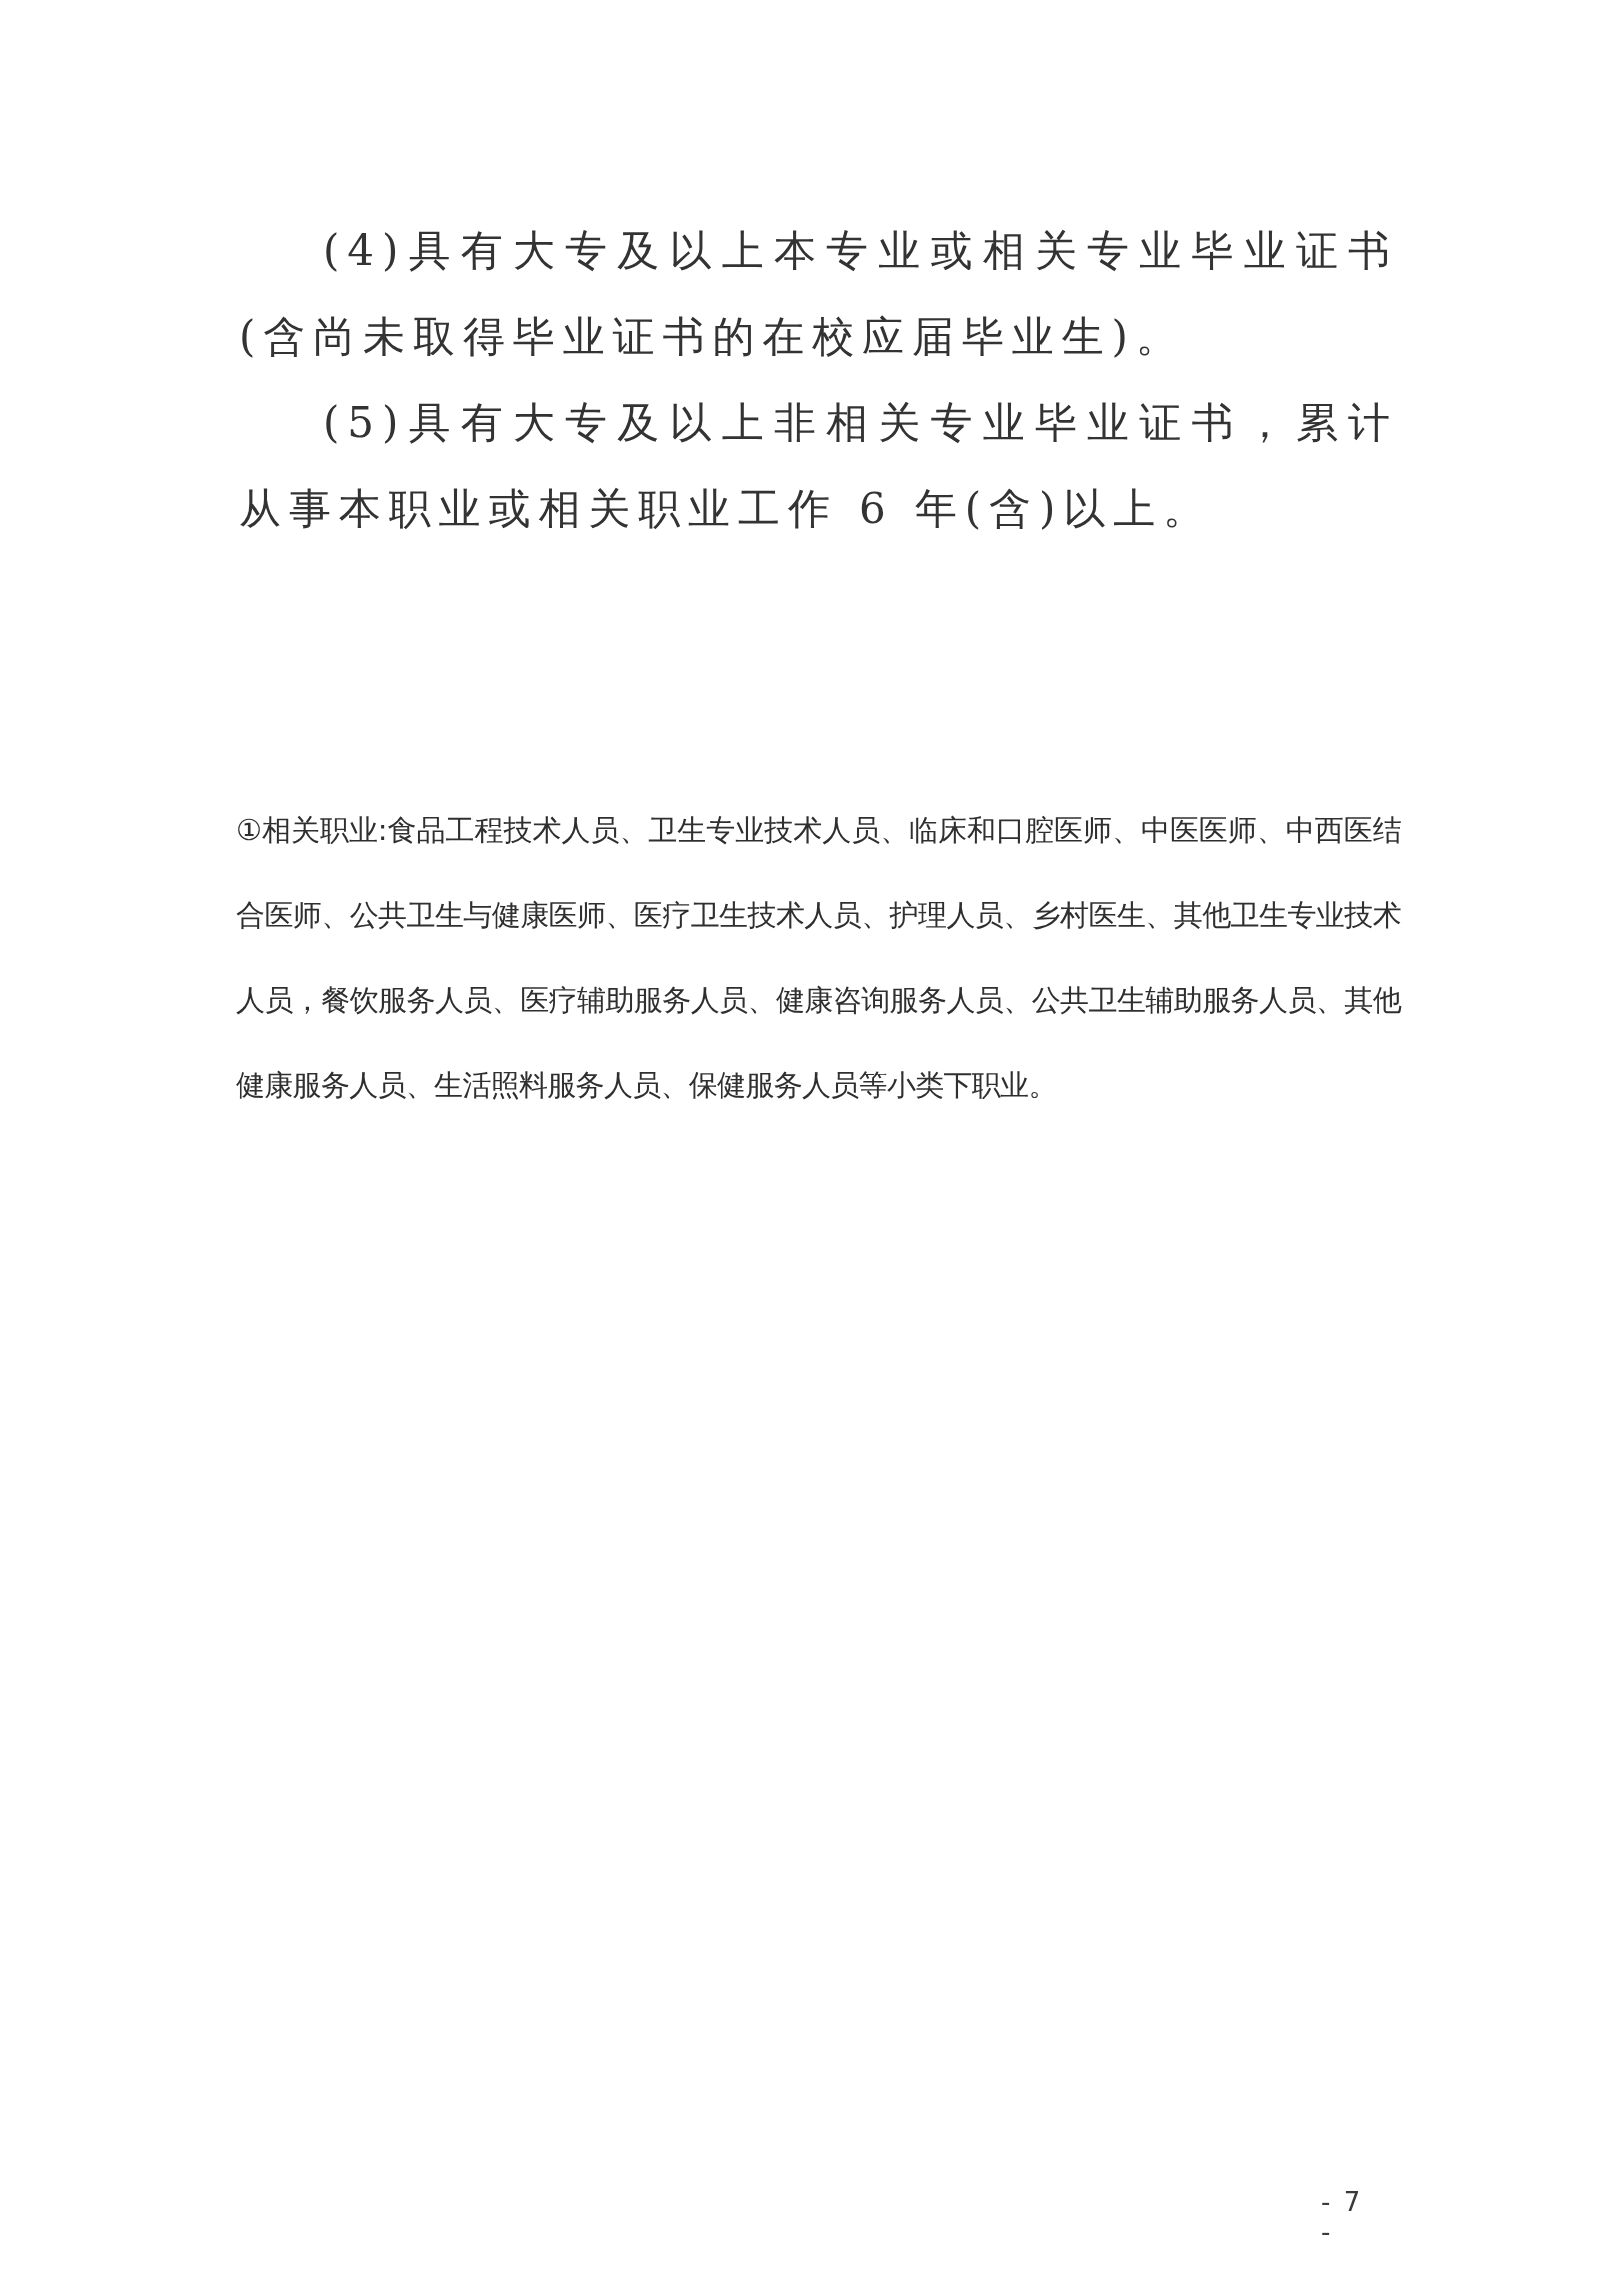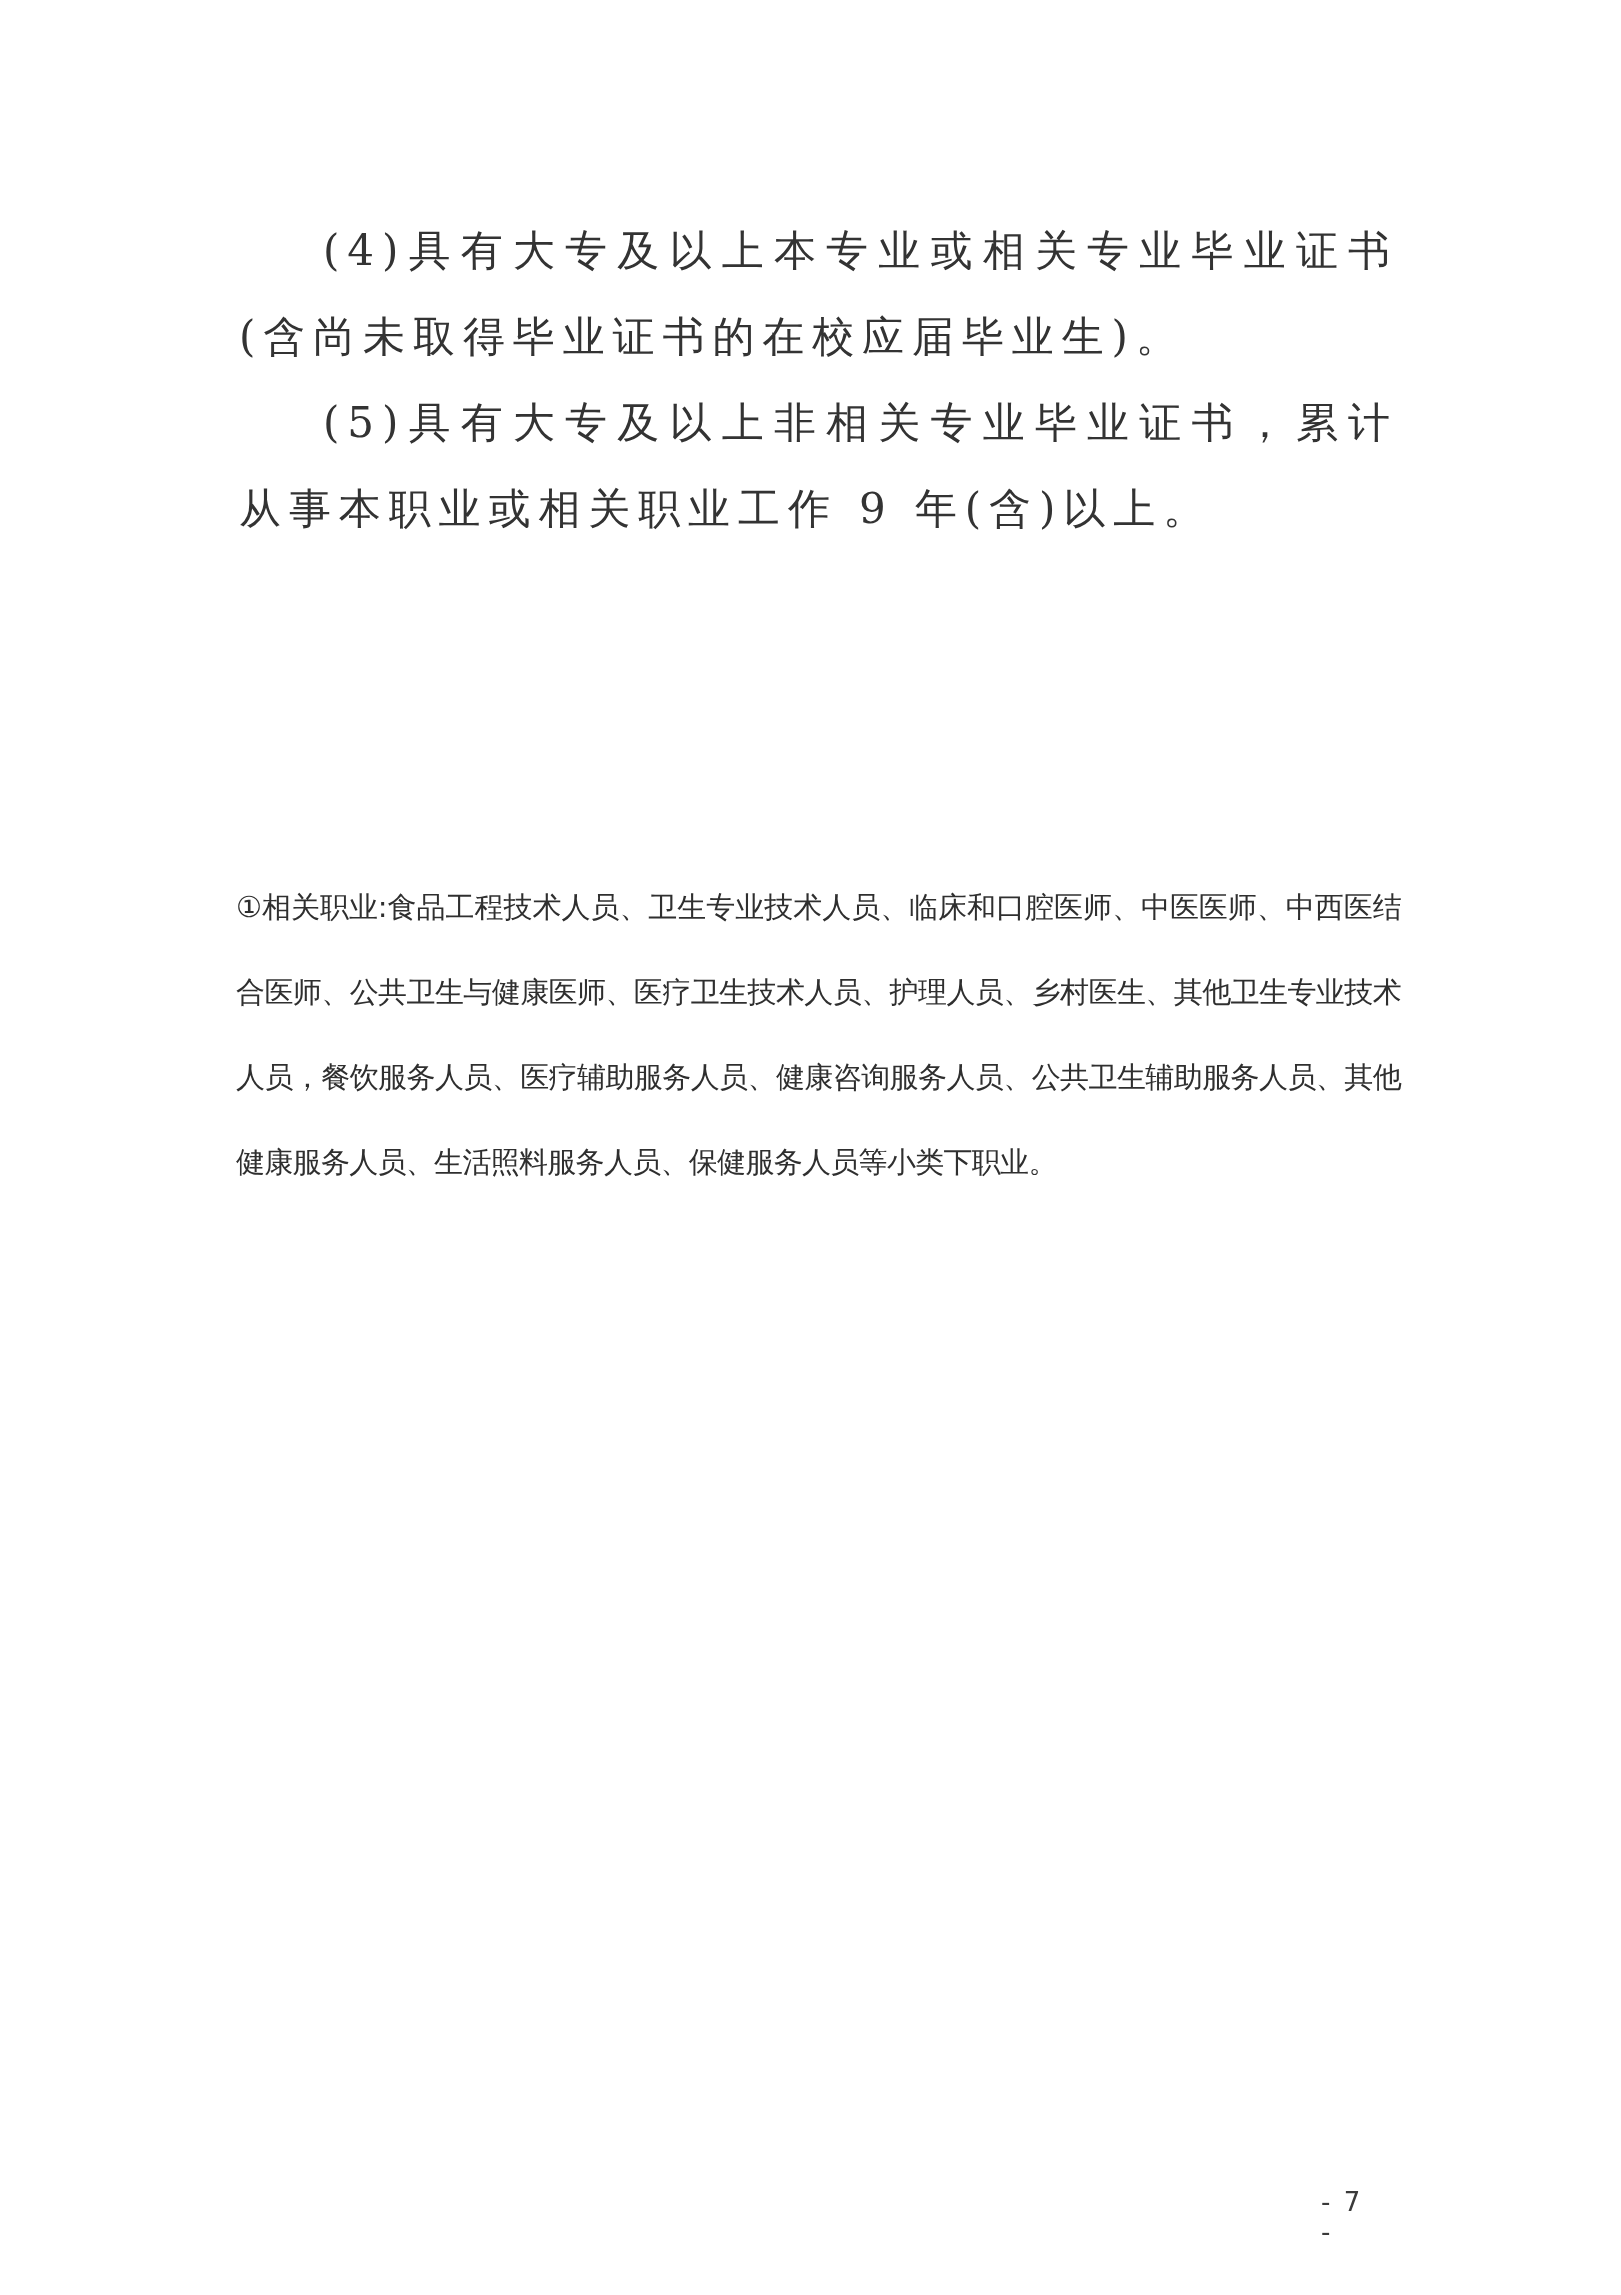--- a/index.html
+++ b/index.html
@@ -36,21 +36,21 @@
       margin: 0 0 0 0;
       text-indent: 84px;
       text-align: justify;
     }
     .criteria p + p {
       margin-top: 0;
     }
     .notes {
       position: absolute;
       left: 236px;
-      top: 865px;
+      top: 788px;
       width: 1165px;
       font-family: "DejaVu Sans", "Liberation Sans", sans-serif;
       font-size: 29px;
       line-height: 85px;
       letter-spacing: -0.7px;
       color: #2f2f2f;
     }
     .notes p {
       margin: 0;
       text-align: justify;
@@ -65,21 +65,21 @@
       letter-spacing: 2.6px;
     }
   </style>
 </head>
 <body>
 
 <div class="page">
 
   <div class="criteria">
     <p>(4)具有大专及以上本专业或相关专业毕业证书(含尚未取得毕业证书的在校应届毕业生)。</p>
-    <p>(5)具有大专及以上非相关专业毕业证书，累计从事本职业或相关职业工作 9 年(含)以上。</p>
+    <p>(5)具有大专及以上非相关专业毕业证书，累计从事本职业或相关职业工作 6 年(含)以上。</p>
   </div>
 
   <div class="notes">
     <p>①相关职业:食品工程技术人员、卫生专业技术人员、临床和口腔医师、中医医师、中西医结合医师、公共卫生与健康医师、医疗卫生技术人员、护理人员、乡村医生、其他卫生专业技术人员，餐饮服务人员、医疗辅助服务人员、健康咨询服务人员、公共卫生辅助服务人员、其他健康服务人员、生活照料服务人员、保健服务人员等小类下职业。</p>
   </div>
 
   <div class="page-number">- 7 -</div>
 
 </div>
 

